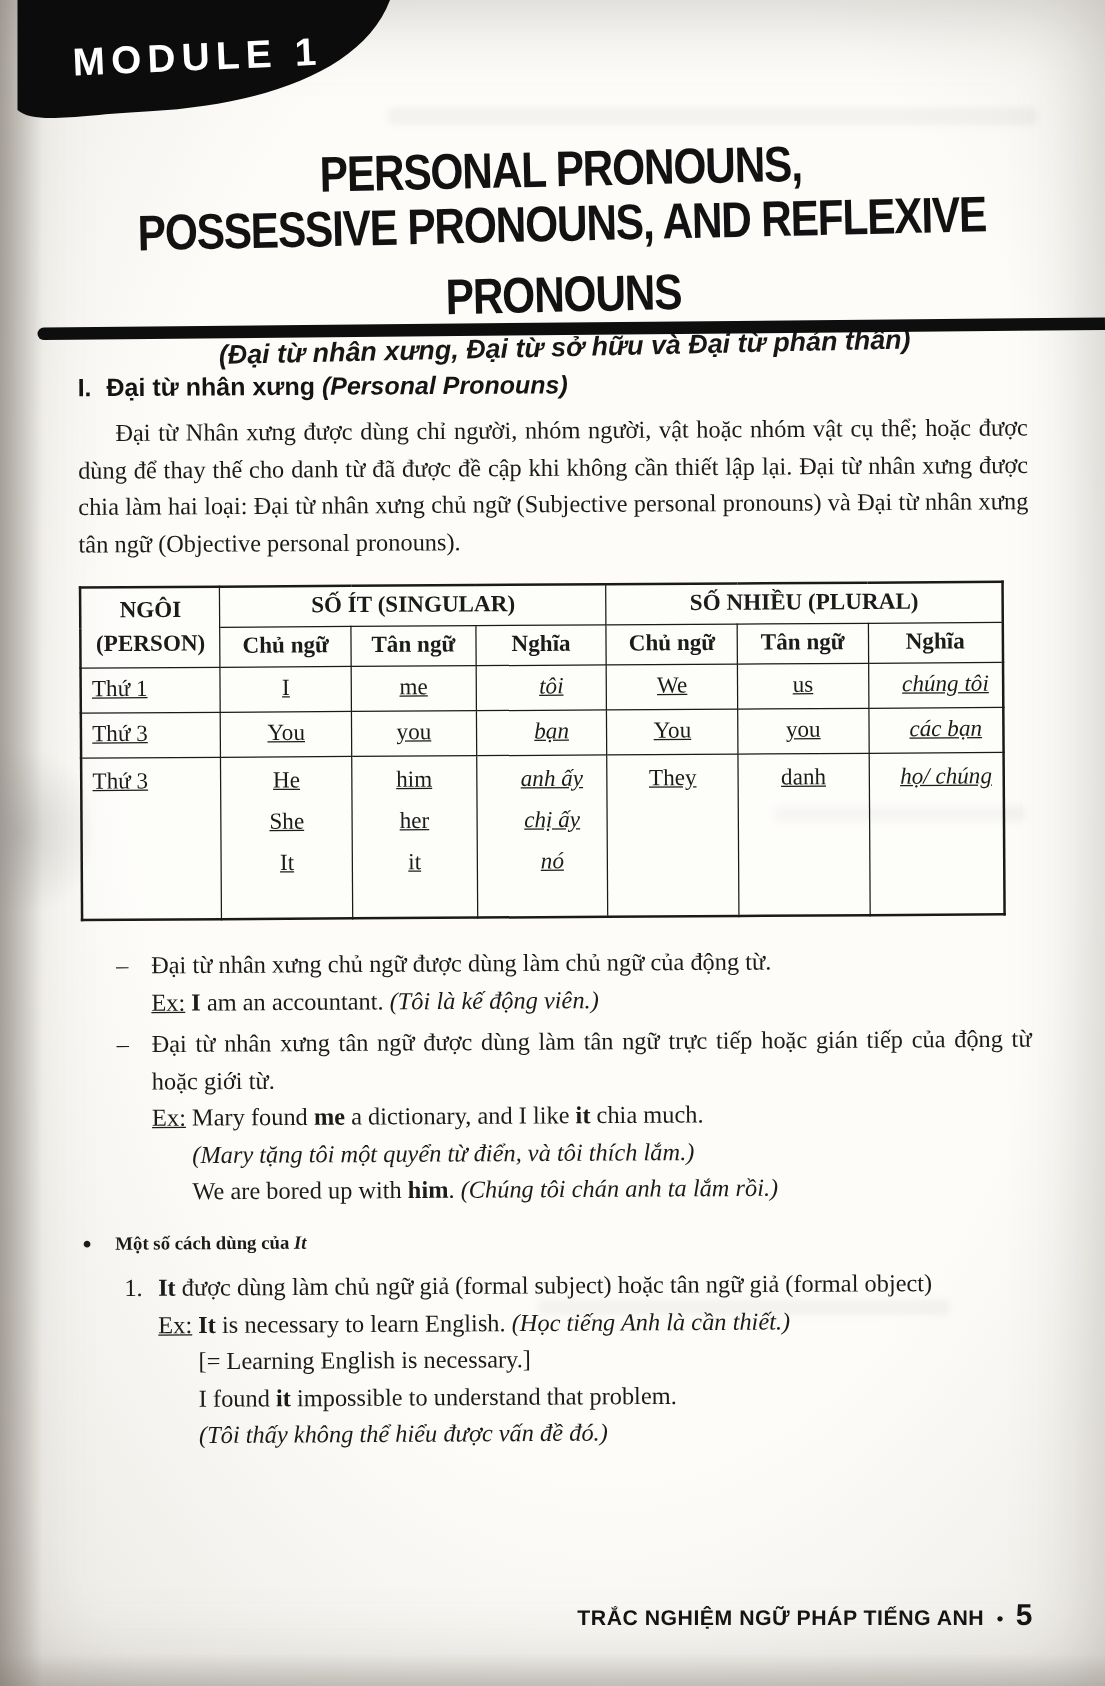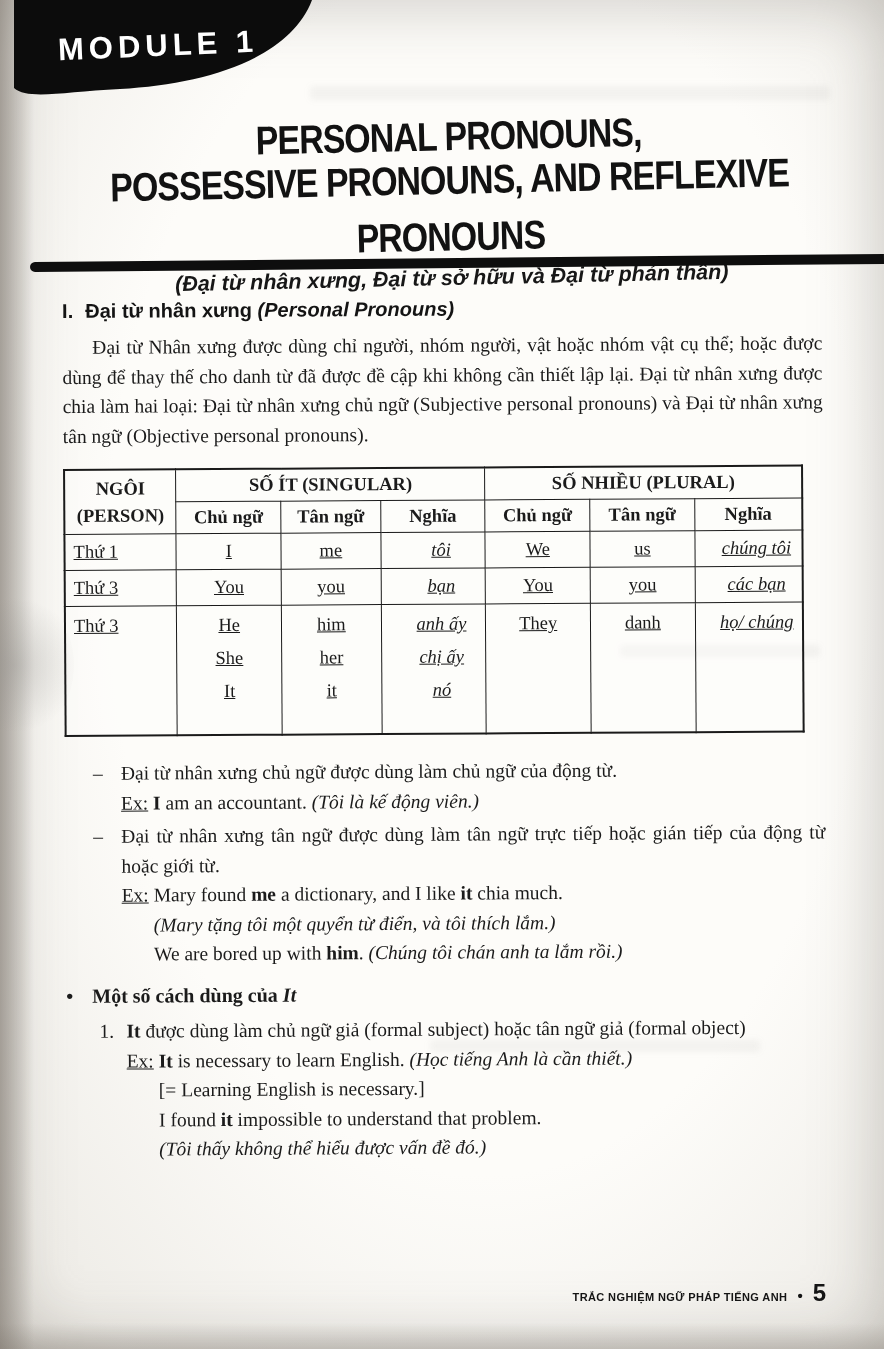--- a/index.html
+++ b/index.html
@@ -56,27 +56,27 @@
   .dash-body{flex:1;}
   .line{font-size:19.5px;line-height:29.5px;}
   .just{text-align:justify;}
   .ind{padding-left:32px;}
   .b{font-weight:700;}
   .i{font-style:italic;}
   .u{text-decoration:underline;}
 
   .usage-heading{display:flex;margin:12px 0 6px 0;}
   .usage-heading .marker{flex:0 0 26px;font-size:20px;font-weight:700;}
-  .usage-heading .line{font-size:20px;}
+  .usage-heading .line{font-size:15px;}
   .num-item{display:flex;padding-left:33px;margin-top:2px;}
   .num-marker{flex:0 0 27px;font-size:19.5px;line-height:29.5px;}
 
   .footer{position:absolute;right:58px;bottom:42px;display:flex;align-items:baseline;gap:10px;
     font-family:"Liberation Sans",sans-serif;font-weight:700;color:#141414;}
-  .f-text{font-size:11px;letter-spacing:.4px;}
+  .f-text{font-size:17px;letter-spacing:.4px;}
   .f-dot{font-size:15px;}
   .f-num{font-size:24px;}
 </style>
 </head>
 <body>
 
 <div class="page">
 
   <div class="edge-left"></div>
   <div class="edge-bottom"></div>

